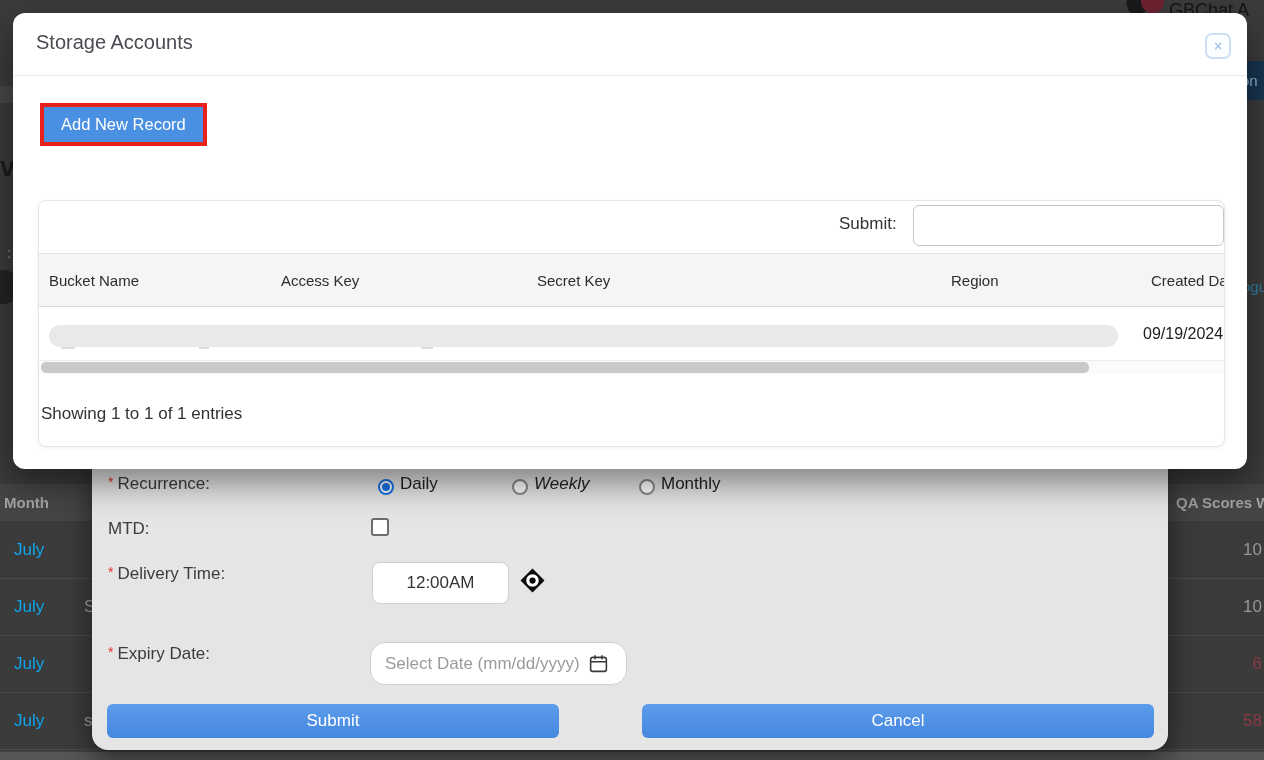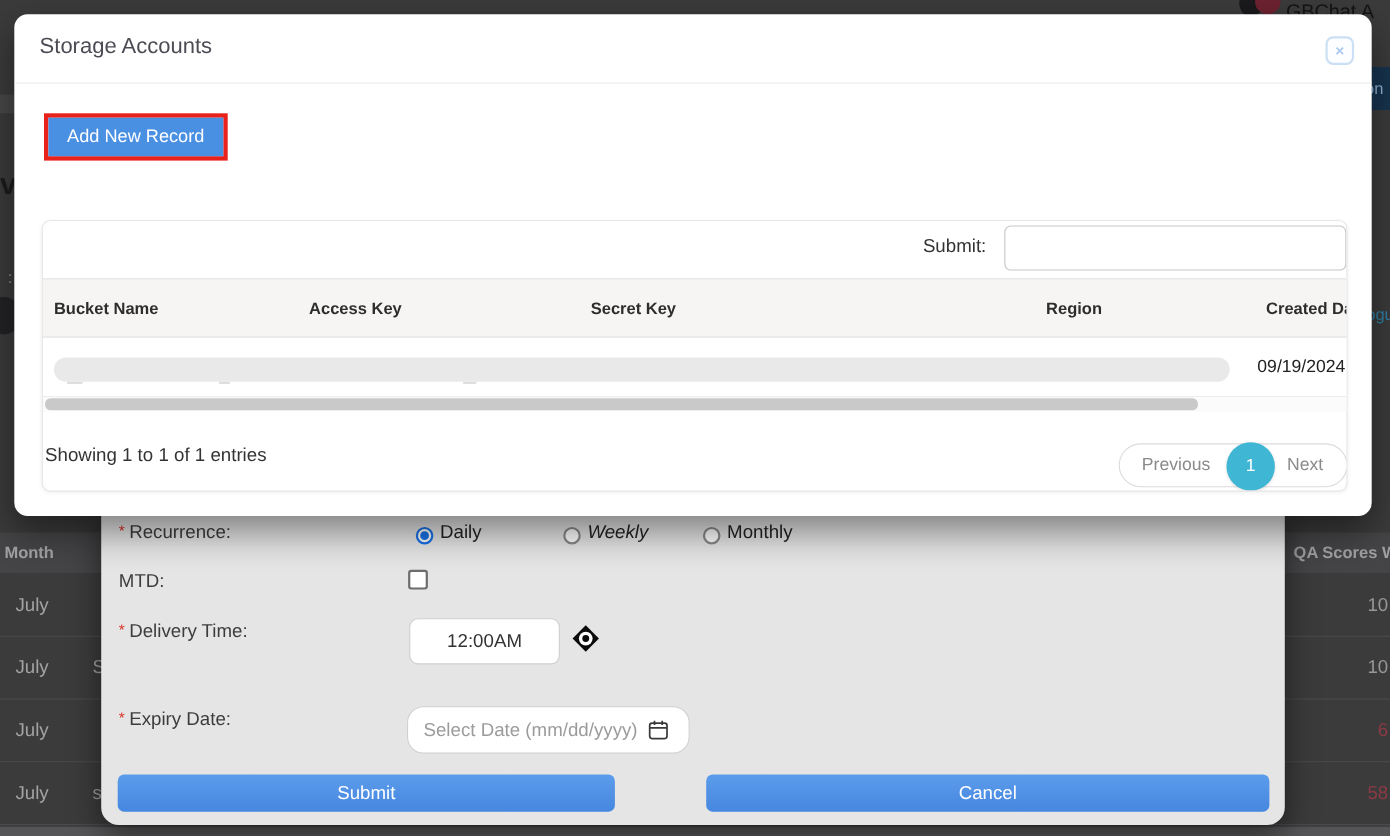--- a/index.html
+++ b/index.html
@@ -11,21 +11,21 @@
   .bg-logo-circle{left:1141px;top:-10px;width:23px;height:23px;border-radius:50%;background:#6e2230;}
   .bg-band{left:0;top:86px;width:13px;height:17px;background:#48484a;}
   .bg-heading{left:0;top:152px;font-size:27px;font-weight:bold;color:#1b1b1d;}
   .bg-colon{left:7px;top:244px;font-size:15px;color:#8f8f92;}
   .bg-circle{left:-14px;top:270px;width:34px;height:34px;border-radius:50%;background:#232326;}
   .bg-link{left:1242px;top:278px;font-size:15px;color:#2f7fa4;}
   .bg-nav-btn{left:1238px;top:61px;width:30px;height:39px;background:#17344f;color:#8fb4d8;font-size:15px;line-height:39px;padding-left:3px;overflow:hidden;}
   .bg-thead{left:0;top:484px;width:1264px;height:38px;background:#454547;border-bottom:1px solid #39393b;}
   .bg-th{position:absolute;top:10px;font-size:15px;font-weight:bold;color:#a2a2a4;white-space:nowrap;}
   .bg-row{left:0;width:1264px;height:57px;border-bottom:1px solid #4b4b4d;}
-  .bg-month{position:absolute;left:14px;top:18px;font-size:17px;color:#a3a3a3;}
+  .bg-month{position:absolute;left:14px;top:18px;font-size:17px;color:#0ea5e9;}
   .bg-frag2{position:absolute;left:84px;top:18px;font-size:17px;color:#9b9b9d;}
   .score{position:absolute;right:2px;top:18px;font-size:17px;color:#97979a;}
   .score.red{color:#8c3a45;}
   .bg-bottom-band{left:0;top:751px;width:1264px;height:9px;background:#565658;border-top:1px solid #444446;}
 
   
   .form-modal{left:92px;top:460px;width:1076px;height:290px;background:#e5e5e5;border-radius:0 0 16px 16px;box-shadow:0 10px 28px rgba(0,0,0,.5);}
   .flabel{position:absolute;left:16px;font-size:17px;color:#3c3c3e;white-space:nowrap;}
   .req{color:#d93025;font-size:14px;margin-right:4px;vertical-align:2px;}
   .radio{position:absolute;width:16px;height:16px;border-radius:50%;border:2px solid #8a8a8a;background:#fff;}
@@ -49,21 +49,21 @@
   .sm-divider{position:absolute;left:0;top:62px;width:1234px;border-bottom:1px solid #e9e9ea;}
   .add-wrap{position:absolute;left:27px;top:90px;border:4px solid #e9211b;}
   .add-btn{display:block;border:none;background:#4a90e2;color:#fff;font-size:16.5px;padding:8px 17px;cursor:pointer;}
   .sm-note{position:absolute;left:30px;top:164px;font-size:16px;color:#212121;}
   .sm-note b{font-weight:bold;}
 
   .card{position:absolute;left:25px;top:187px;width:1187px;height:247px;background:#fff;border:1px solid #e6e6e6;border-radius:8px;box-shadow:0 1px 4px rgba(0,0,0,.06);overflow:hidden;}
   .search-label{position:absolute;left:800px;top:13px;font-size:17px;color:#333;}
   .search-input{position:absolute;left:874px;top:4px;width:311px;height:41px;border:1px solid #c6c6c6;border-radius:6px;outline:none;font-size:16px;padding:0 10px;}
   .thead{position:absolute;left:0;top:52px;width:1187px;height:54px;background:#f6f5f3;border-top:1px solid #e3e3e3;border-bottom:1px solid #d9d9d9;}
-  .th{position:absolute;top:18px;font-size:15px;font-weight:bold;color:#2d2d2d;white-space:nowrap;}
+  .th{position:absolute;top:18px;font-size:15px;font-weight:normal;color:#2d2d2d;white-space:nowrap;}
   .trow{position:absolute;left:0;top:106px;width:1187px;height:54px;background:#fff;border-bottom:1px solid #ededed;}
   .redact-frag{position:absolute;left:965px;top:20px;font-size:16px;color:#c4c4c4;letter-spacing:14px;z-index:1;white-space:nowrap;}
   .dash{position:absolute;top:40px;height:2px;background:#dcdcdc;z-index:1;}
   .pill{position:absolute;left:10px;top:18px;width:1069px;height:22px;border-radius:11px;background:#e9e9e9;z-index:2;}
   .created{position:absolute;left:1104px;top:18px;font-size:16px;color:#212121;white-space:nowrap;z-index:3;}
   .hscroll{position:absolute;left:0;top:160px;width:1187px;height:13px;background:#fbfbfb;}
   .hthumb{position:absolute;left:2px;top:1px;width:1048px;height:11px;border-radius:5px;background:#c9c9c9;}
   .showing{position:absolute;left:2px;top:203px;font-size:17px;color:#333;}
   .pager{position:absolute;left:978px;top:202px;width:208px;height:40px;border:1px solid #dcdcdc;border-radius:20px;background:#fff;}
   .pg-prev{position:absolute;left:20px;top:10px;font-size:16px;color:#8a8a8a;cursor:pointer;}
@@ -180,21 +180,16 @@
         <div class="dash" style="left:382px;width:12px;"></div>
         <div class="pill"></div>
         <span class="created">09/19/2024</span>
       </div>
 
       <div class="hscroll">
         <div class="hthumb"></div>
       </div>
 
       <div class="showing">Showing 1 to 1 of 1 entries</div>
-      <div class="pager">
-        <span class="pg-prev">Previous</span>
-        <span class="pg-circle">1</span>
-        <span class="pg-next">Next</span>
-      </div>
     </div>
   </div>
 
 </div>
 
 </body></html>

